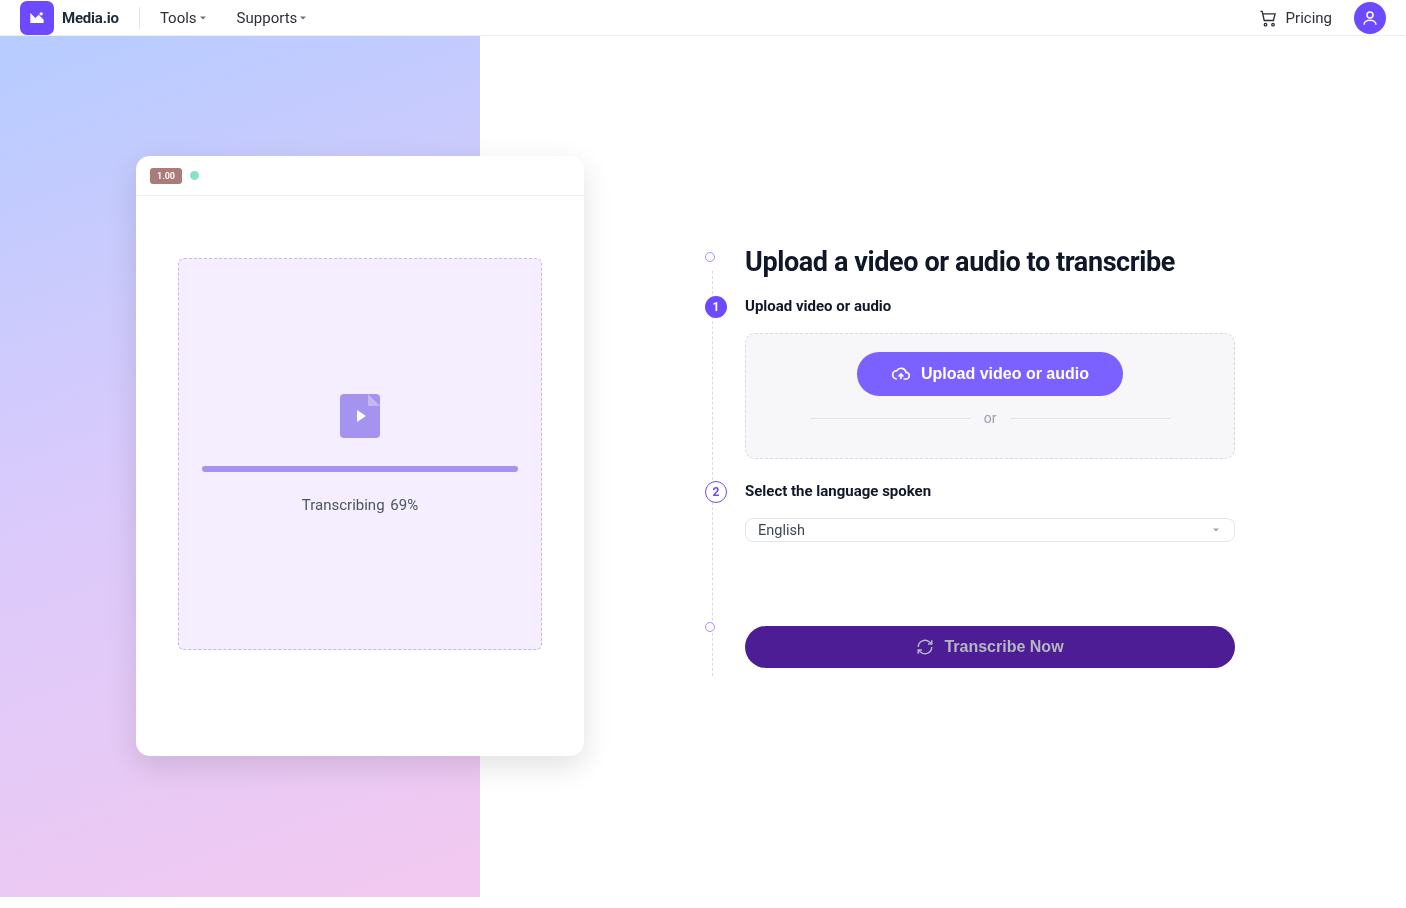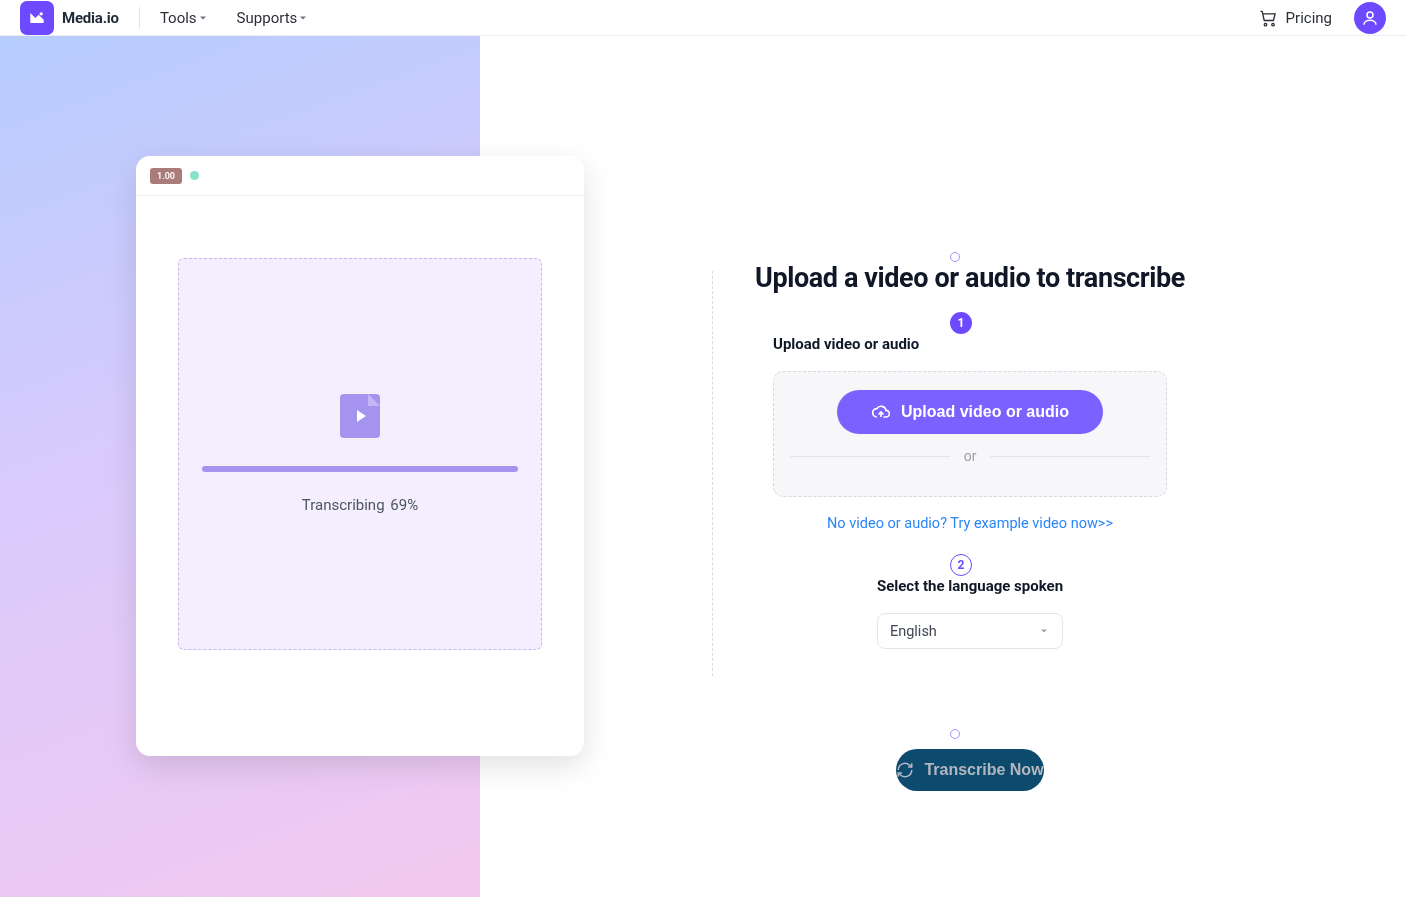--- a/index.html
+++ b/index.html
@@ -175,21 +175,21 @@
   .rail {
     position: absolute;
     left: 232px;
     top: 235px;
     width: 1px;
     height: 405px;
     border-left: 1px dashed #d8dbe2;
     z-index: 0;
   }
 
-  .row { display: flex; align-items: center; margin-bottom: 18px; flex-direction: column; }
+  .row { display: flex; align-items: flex-start; margin-bottom: 18px; }
   .col-icon { width: 40px; display: flex; justify-content: flex-start; }
   .col-body { flex: 1; }
 
   .ring {
     width: 10px; height: 10px;
     border: 1.5px solid #a193ff;
     border-radius: 50%;
     background: #fff;
     margin-top: 6px;
   }
@@ -256,36 +256,36 @@
     color: #2a86f6;
     font-size: 14.5px;
     margin-top: 18px;
     cursor: pointer;
   }
 
   .select-wrap {
     margin-top: 18px;
     border: 1px solid #e3e5ea;
     border-radius: 8px;
-    height: 36px;
+    height: 24px;
     display: flex; align-items: center;
     padding: 0 12px;
     cursor: pointer;
     justify-content: space-between;
   }
   .select-val { font-size: 14.5px; color: #404754; }
   .select-wrap svg { width: 12px; height: 12px; fill: #9aa1ad; }
 
   .transcribe-btn {
     margin-top: 10px;
     width: 100%;
     height: 42px;
     border: none;
     border-radius: 999px;
-    background: #0c4a6e;
+    background: #4c1d95;
     color: #b4b7bf;
     font-size: 16px;
     font-weight: 600;
     display: flex; align-items: center; justify-content: center;
     gap: 10px;
     cursor: not-allowed;
   }
   .transcribe-btn svg { width: 18px; height: 18px; stroke: #b4b7bf; fill: none; stroke-width: 2; }
 
   .spacer-row { height: 56px; }
@@ -364,21 +364,20 @@
                   <path d="M12 12v6"></path>
                   <path d="M9 15l3-3 3 3"></path>
                 </svg>
               <span>Upload video or audio</span>
             </button>
             <div class="or-line">
               <span class="or-text">or</span>
             </div>
           </div>
 
-          <a class="example-link">No video or audio? Try example video now&gt;&gt;</a>
         </div>
       </div>
 
       <div class="row" style="margin-top:22px;">
         <div class="col-icon">
           <div class="step-num inactive">2</div>
         </div>
         <div class="col-body">
           <div class="step-label">Select the language spoken</div>
 

